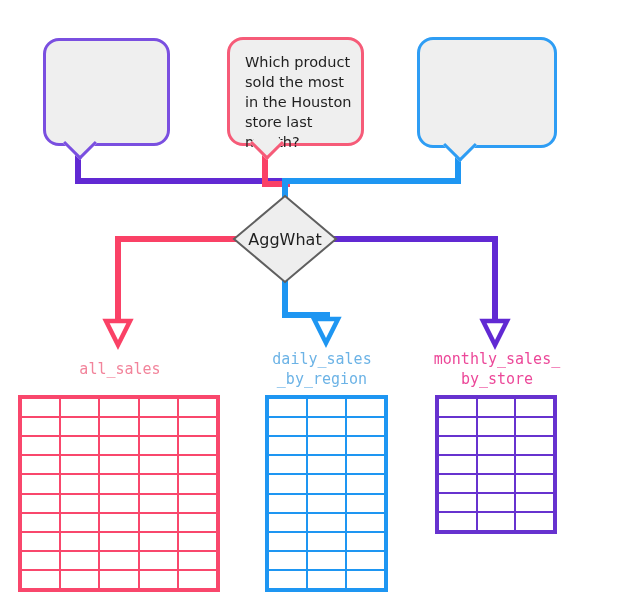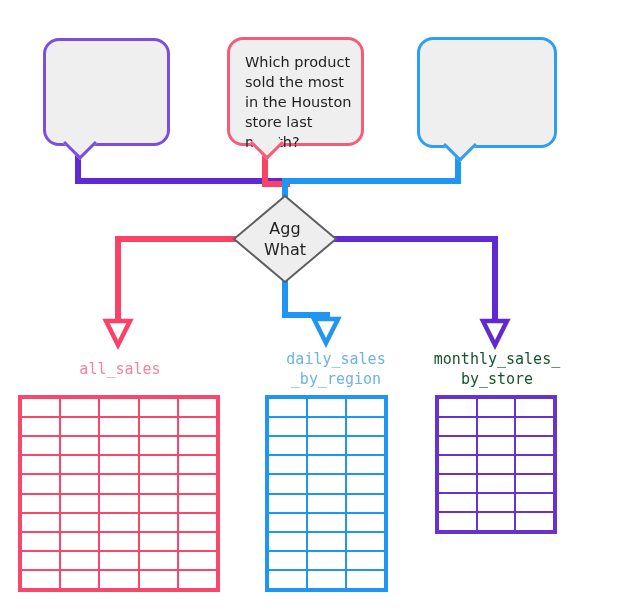--- a/index.html
+++ b/index.html
@@ -27,33 +27,33 @@
   }
   .b1 { left:43px;  top:38px; width:127px; height:108px; }
   .b2 { left:227px; top:37px; width:137px; height:109px; }
   .b3 { left:417px; top:37px; width:140px; height:111px; }
   .b1 .tail { left:22px; }
   .b2 .tail { left:25px; }
   .b3 .tail { left:28px; }
 
   .diamond-label {
     position:absolute; left:234px; top:196px; width:102px; height:86px; z-index:2;
-    display:flex; flex-direction:column; align-items:center; justify-content:center;
+    display:flex; flex-direction:row; align-items:center; justify-content:center;
     font-size:16px; line-height:21px; color:#1f1f1f; text-align:right;
   }
 
   .tbl-label {
     position:absolute; top:348px; height:42px; z-index:2;
     display:flex; flex-direction:column; align-items:center; justify-content:center;
     font-family:"DejaVu Sans Mono", monospace; font-size:15px; line-height:20px;
     text-align:center;
   }
   .tbl-label span { display:block; }
   .lbl-0 { left:40px;  width:160px; }
-  .lbl-1 { left:256px; width:160px;text-align:right; }
+  .lbl-1 { left:242px; width:160px;text-align:right; }
   .lbl-2 { left:417px; width:160px; }
 
   .grid {
     position:absolute; display:grid; box-sizing:border-box; z-index:2;
     border:3px solid; background:#ffffff; grid-auto-rows:1fr;
   }
   .grid .cell { border:1px solid; }
   .g-0 { left:18px;  top:395px; width:202px; height:197px; }
   .g-1 { left:265px; top:395px; width:123px; height:197px; }
   .g-2 { left:435px; top:395px; width:122px; height:139px; }
@@ -102,21 +102,21 @@
   </div>
 
   <div class="tbl-label lbl-0" style="color: rgb(242, 132, 155);">
     <span>all_sales</span>
     <span></span>
   </div>
   <div class="tbl-label lbl-1" style="color: rgb(108, 179, 230);">
     <span>daily_sales</span>
     <span>_by_region</span>
   </div>
-  <div class="tbl-label lbl-2" style="color: #14532d;">
+  <div class="tbl-label lbl-2" style="color: #ec4899;">
     <span>monthly_sales_</span>
     <span>by_store</span>
   </div>
 
   <div class="grid g-0" style="border-color: rgb(249, 71, 108); grid-template-columns: repeat(5, 1fr);">
       <div class="cell" style="border-color: rgb(249, 71, 108);"></div>
       <div class="cell" style="border-color: rgb(249, 71, 108);"></div>
       <div class="cell" style="border-color: rgb(249, 71, 108);"></div>
       <div class="cell" style="border-color: rgb(249, 71, 108);"></div>
       <div class="cell" style="border-color: rgb(249, 71, 108);"></div>

